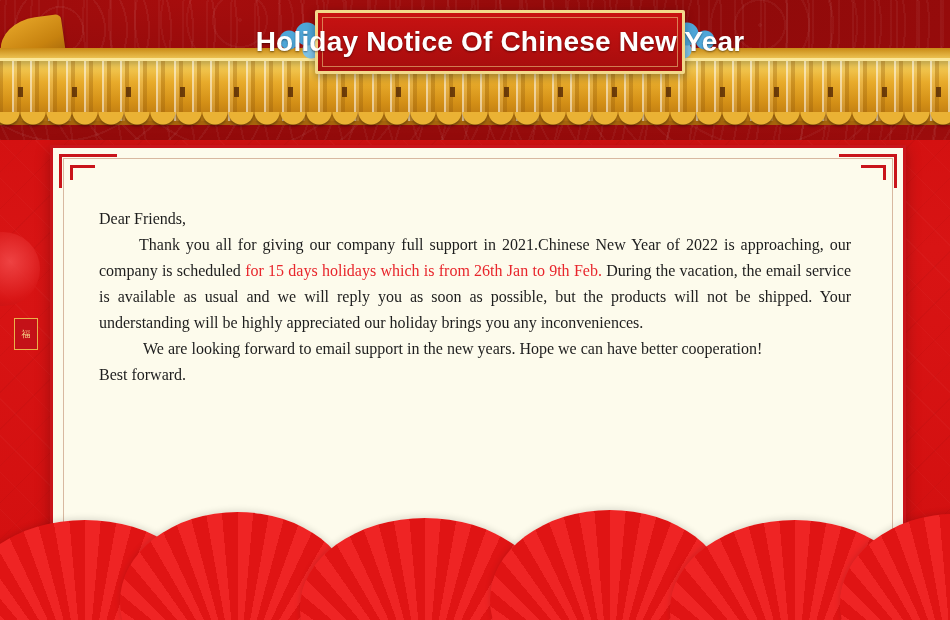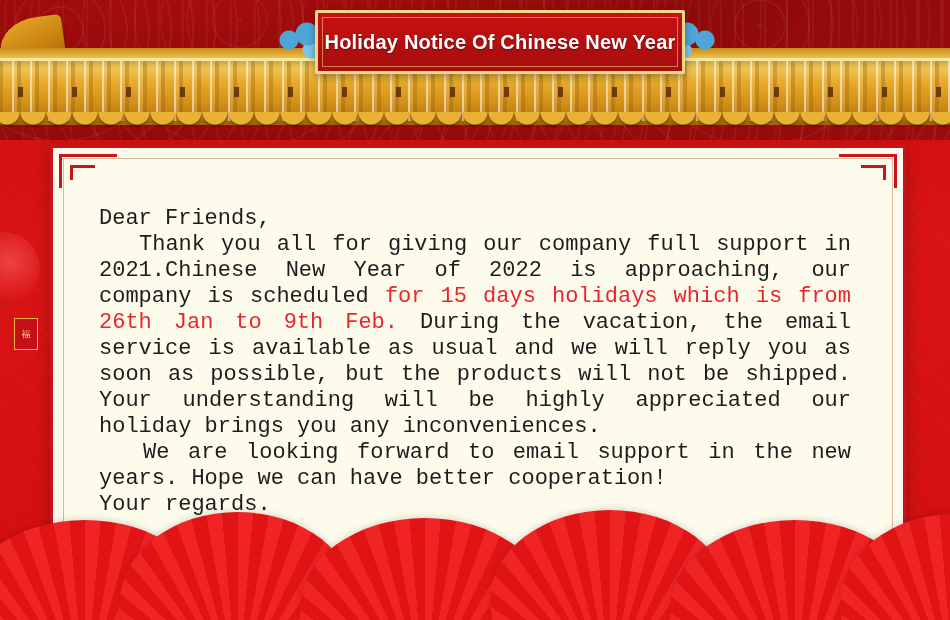--- a/index.html
+++ b/index.html
@@ -164,21 +164,21 @@
   .plaque-inner {
     width: 354px;
     height: 48px;
     border: 1px solid rgba(242,217,138,0.55);
     display: flex;
     align-items: center;
     justify-content: center;
   }
   .plaque-title {
     color: #ffffff;
-    font-size: 20px;
+    font-size: 28px;
     font-weight: bold;
     letter-spacing: 0.2px;
     white-space: nowrap;
     text-shadow: 0 1px 2px rgba(0,0,0,0.45);
     font-family: "Liberation Sans", sans-serif;
   }
 
   
   .card {
     position: absolute;
@@ -219,23 +219,23 @@
   .corner.tr::after { right: 8px; top: 8px; border-left: none; border-bottom: none; }
   .corner.bl::after { left: 8px; bottom: 8px; border-right: none; border-top: none; }
   .corner.br::after { right: 8px; bottom: 8px; border-left: none; border-top: none; }
 
   .letter {
     position: absolute;
     left: 46px;
     top: 58px;
     width: 752px;
     color: #1d1d1d;
-    font-size: 22px;
+    font-size: 16px;
     line-height: 26px;
-    font-family: Liberation Mono, monospace;
+    font-family: Liberation Serif, serif;
   }
   .letter p {
     margin: 0 0 0 0;
     text-align: justify;
     text-justify: inter-word;
   }
   .p-greet { margin-bottom: 8px; }
   .p-body { text-indent: 40px; margin-bottom: 14px; }
   .p-body2 { text-indent: 44px; margin-bottom: 30px; }
   .p-sign { margin-top: 8px; }
@@ -331,21 +331,21 @@
     <div class="card-inner-border"></div>
     <div class="corner tl"></div>
     <div class="corner tr"></div>
     <div class="corner bl"></div>
     <div class="corner br"></div>
 
     <div class="letter">
       <p class="p-greet">Dear Friends,</p>
       <p class="p-body"><span>Thank you all for giving our company full support in 2021.Chinese New Year of 2022 is approaching, our company is scheduled </span><span class="hl">for 15 days holidays which is from 26th Jan to 9th Feb.</span><span> During the vacation, the email service is available as usual and we will reply you as soon as possible, but the products will not be shipped. Your understanding will be highly appreciated our holiday brings you any inconveniences.</span></p>
       <p class="p-body2">We are looking forward to email support in the new years. Hope we can have better cooperation!</p>
-      <p class="p-sign">Your regards.</p>
+      <p class="p-sign">Best forward.</p>
     </div>
   </div>
 
   <div class="bottom-deco">
     <div class="fan f1"></div>
     <div class="fan f2"></div>
     <div class="fan f3"></div>
     <div class="fan f4"></div>
     <div class="fan f5"></div>
     <div class="fan f6"></div>

